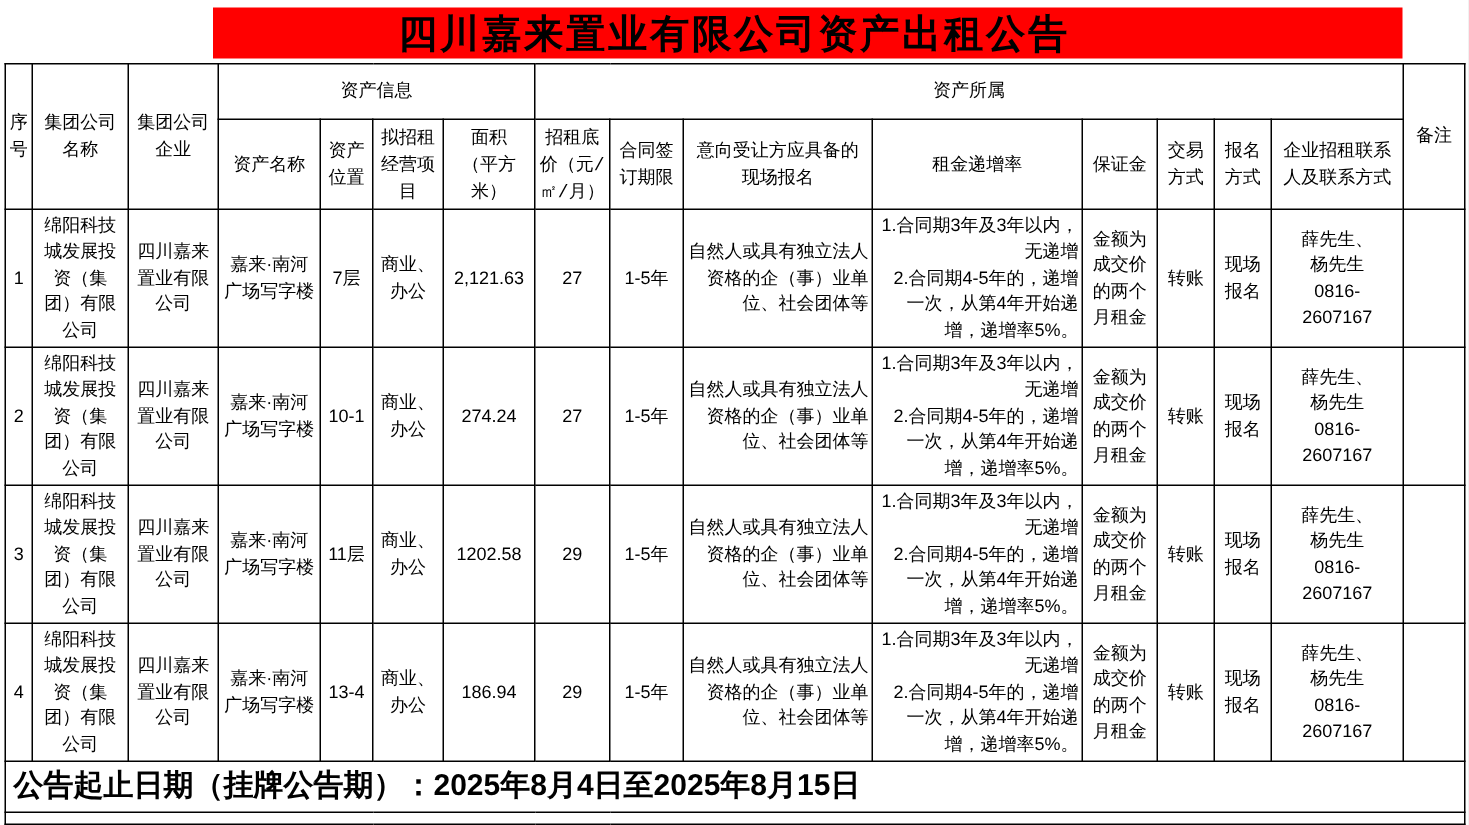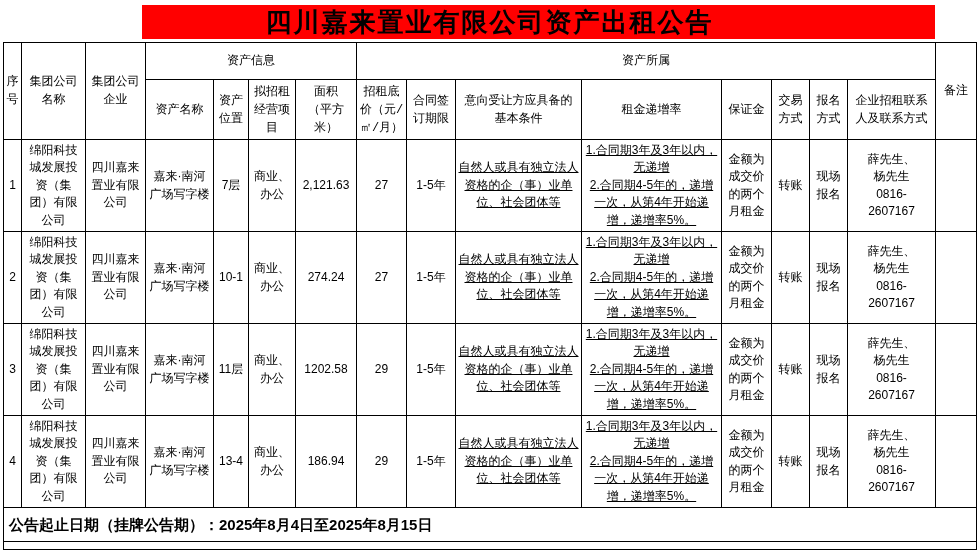--- a/index.html
+++ b/index.html
@@ -14,27 +14,27 @@
     display:flex;align-items:center;justify-content:center;
     font-size:26px;font-weight:bold;color:#000;letter-spacing:2px;white-space:nowrap;}
 
   
   table{border-collapse:collapse;table-layout:fixed;width:973px;}
   td,th{border:1px solid #000;box-sizing:border-box;padding:1px 2px;
     font-size:12px;font-weight:normal;color:#000;text-align:center;vertical-align:middle;
     line-height:1.45;overflow:hidden;}
   th{line-height:1.5;font-family:Liberation Mono, monospace;}
   .preline{white-space:pre-line;}
-  .left{text-align:center;text-decoration:underline;}
+  .left{text-align:right;}
   tr.hdr1{height:37px;}
   tr.hdr2{height:60px;}
   tr.datarow{height:92px;}
   tr.footrow{height:34px;}
   tr.thinrow{height:8px;}
-  .foot-cell{text-align:left;font-weight:bold;font-size:15px;padding-left:5px;}
+  .foot-cell{text-align:left;font-weight:bold;font-size:20px;padding-left:5px;}
 </style>
 </head>
 <body>
 
 <div class="page">
 
   <div class="title-bar">
     <div class="title-fill" style="background: rgb(255, 0, 0);"></div>
     <div class="title-text">四川嘉来置业有限公司资产出租公告</div>
   </div>
@@ -80,21 +80,21 @@
 目</th>
       <th class="preline">面积
 （平方
 米）</th>
       <th class="preline">招租底
 价（元/
 ㎡/月）</th>
       <th class="preline">合同签
 订期限</th>
       <th class="preline">意向受让方应具备的
-基本条件</th>
+现场报名</th>
       <th class="preline">租金递增率</th>
       <th class="preline">保证金</th>
       <th class="preline">交易
 方式</th>
       <th class="preline">报名
 方式</th>
       <th class="preline">企业招租联系
 人及联系方式</th>
     </tr>
 

